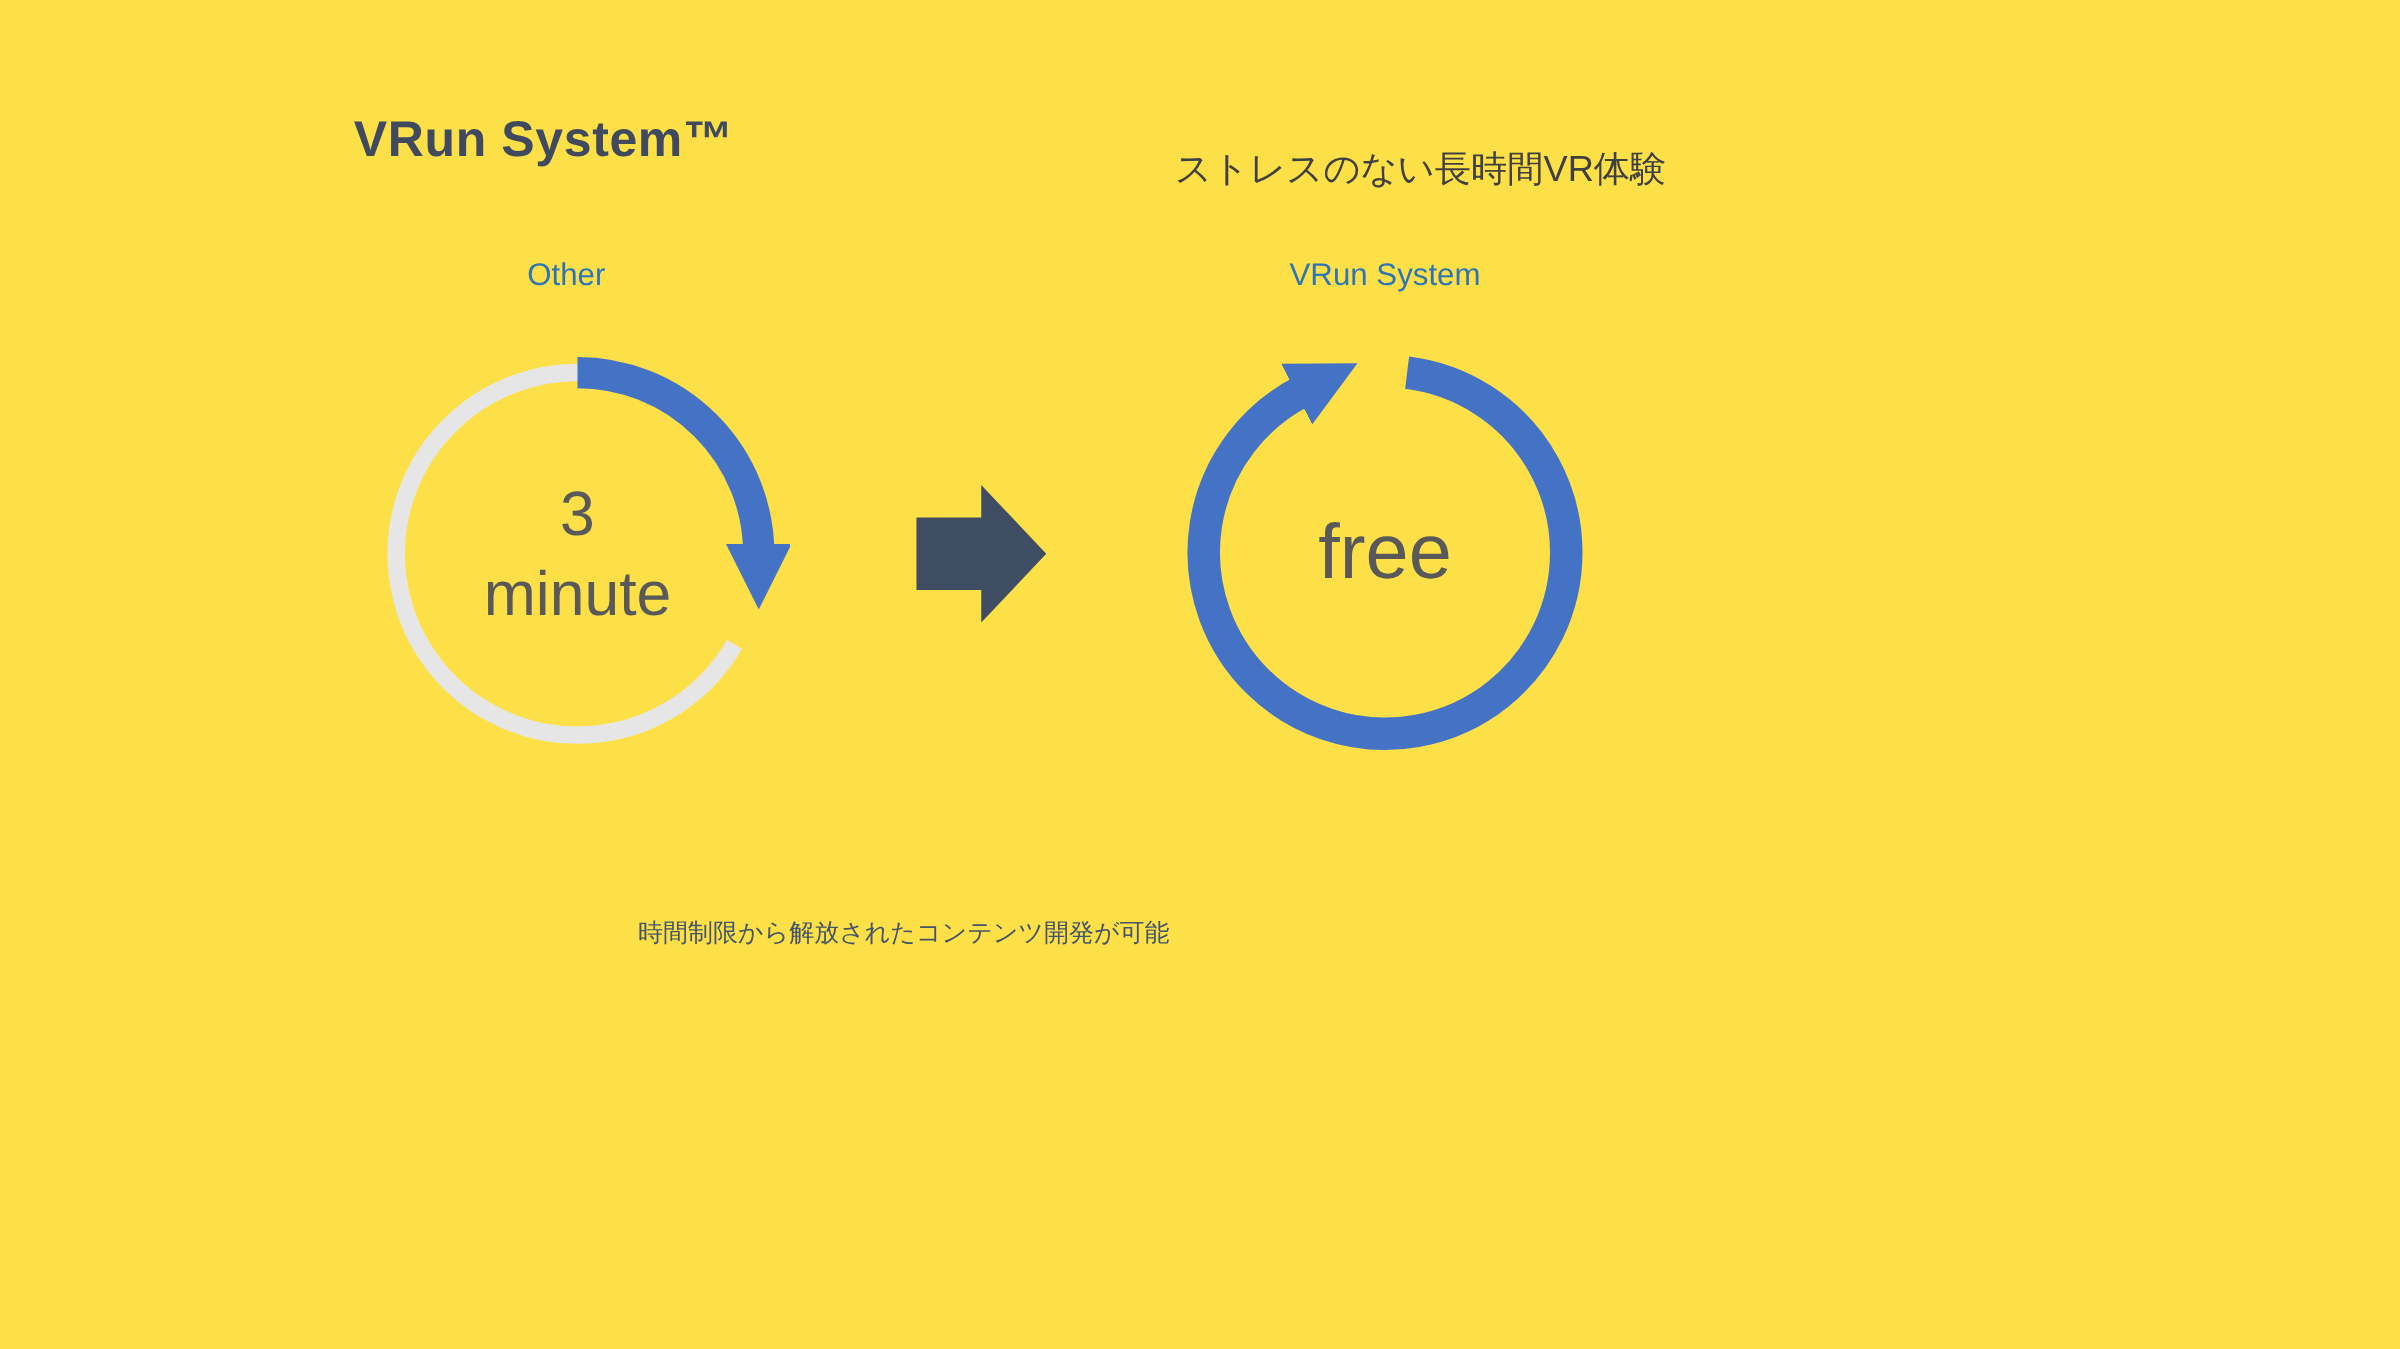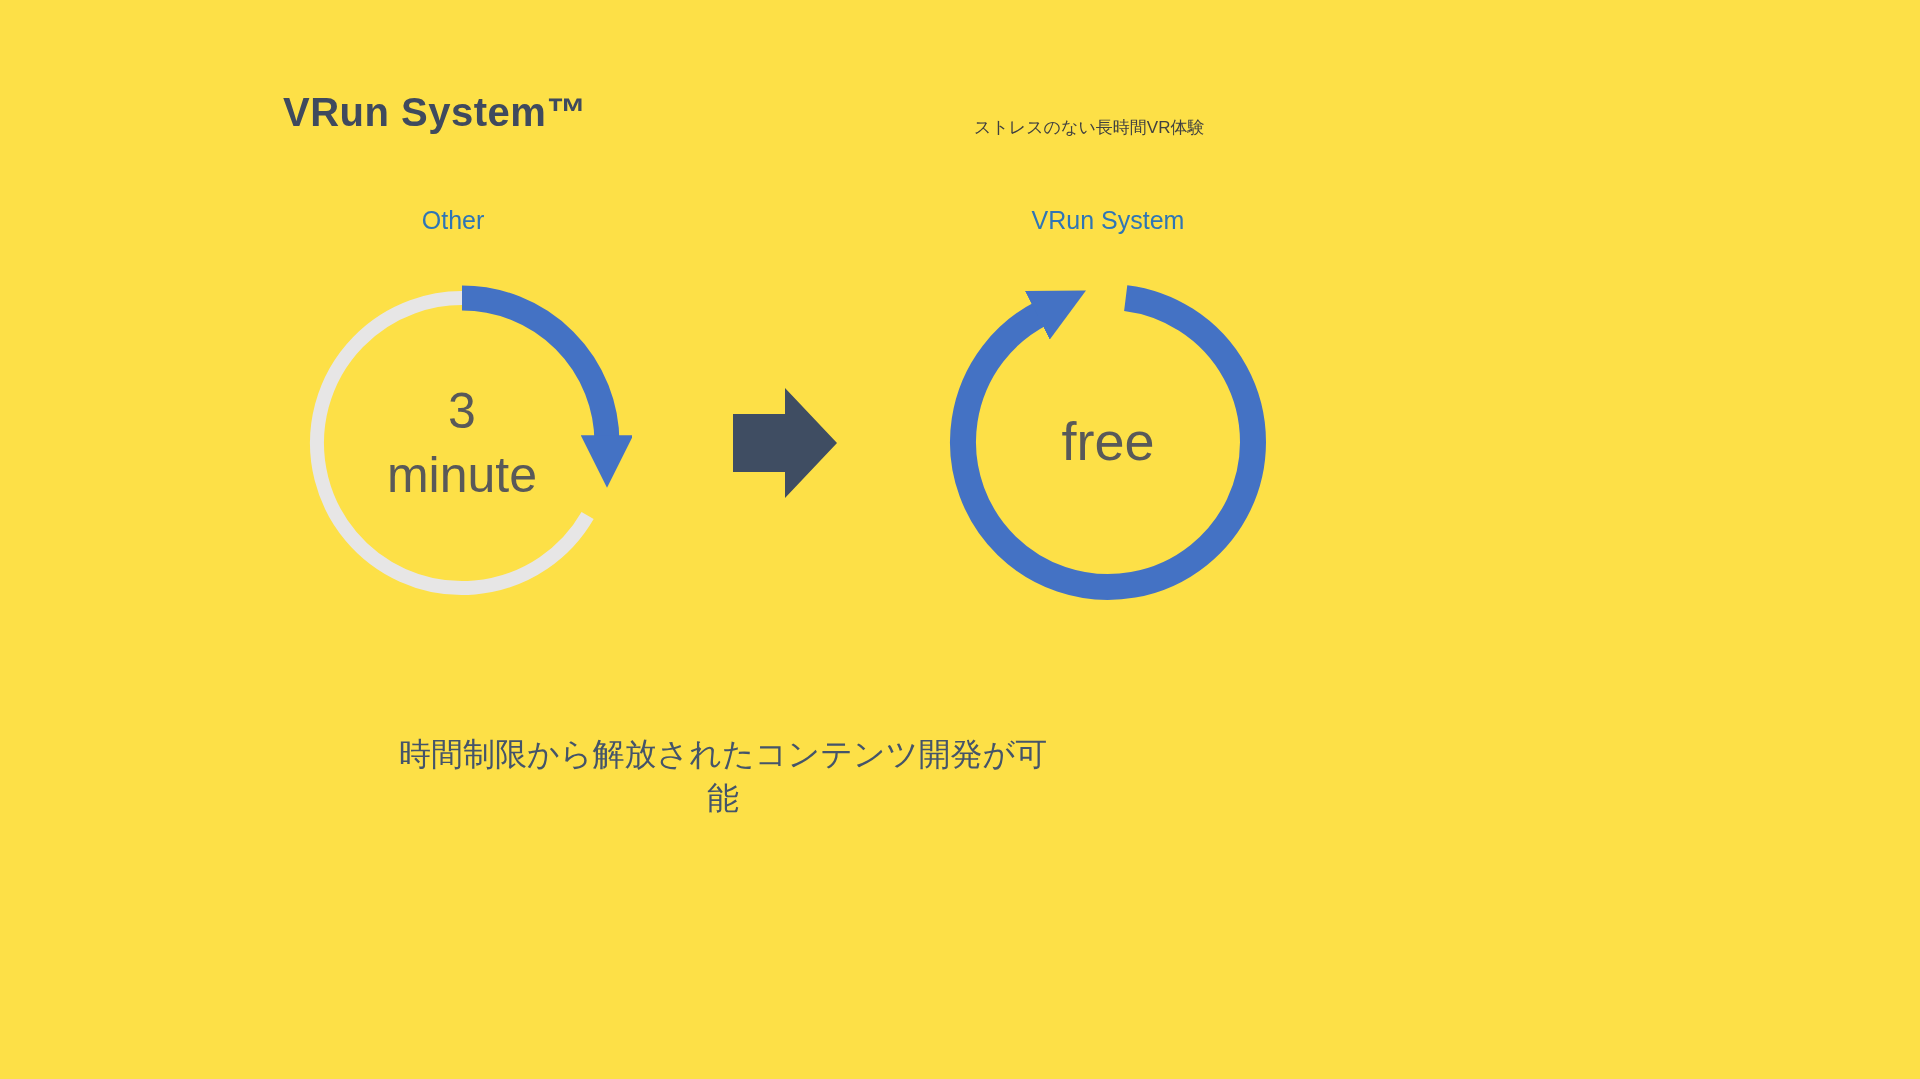--- a/index.html
+++ b/index.html
@@ -11,48 +11,48 @@
   }
   .slide { position: absolute; inset: 0; background: #fde047; }
 
   .title {
     position: absolute; left: 283px; top: 90px;
     font-size: 40px; font-weight: 700; color: #3F4A5E;
     letter-spacing: 0.5px;
   }
   .tagline {
     position: absolute; left: 940px; top: 116px;
-    font-size: 17px; color: #404040; margin-left: 34px;
+    font-size: 29px; color: #404040;
   }
   .col-label {
     position: absolute; top: 206px; width: 300px;
     text-align: center; font-size: 25px; color: #2E75B6;
   }
   .label-other { left: 303px; }
   .label-vrun  { left: 958px; }
 
   .ring { position: absolute; width: 340px; height: 340px; }
   .ring-left  { left: 292px; top: 273px; }
   .ring-right { left: 938px; top: 272px; }
   .ring svg { position: absolute; left: 0; top: 0; }
 
   .ring-text {
     position: absolute; inset: 0;
     display: flex; flex-direction: column;
     align-items: center; justify-content: center;
     color: #595959; font-size: 50px; line-height: 1.28; font-weight: 400;
     text-align: center;
   }
-  .ring-text.single { font-size: 54px; }
+  .ring-text.single { font-size: 62px; }
 
   .transition-arrow { position: absolute; left: 733px; top: 388px; }
 
   .footer {
     position: absolute; left: 398px; top: 733px; width: 650px;
-    text-align: center; font-size: 32px; color: #44546A;
+    text-align: center; font-size: 20px; color: #44546A;
   }
 </style>
 </head>
 <body>
 
 <div class="slide">
 
   <h1 class="title">VRun System™</h1>
 
   <div class="tagline">ストレスのない長時間VR体験</div>

